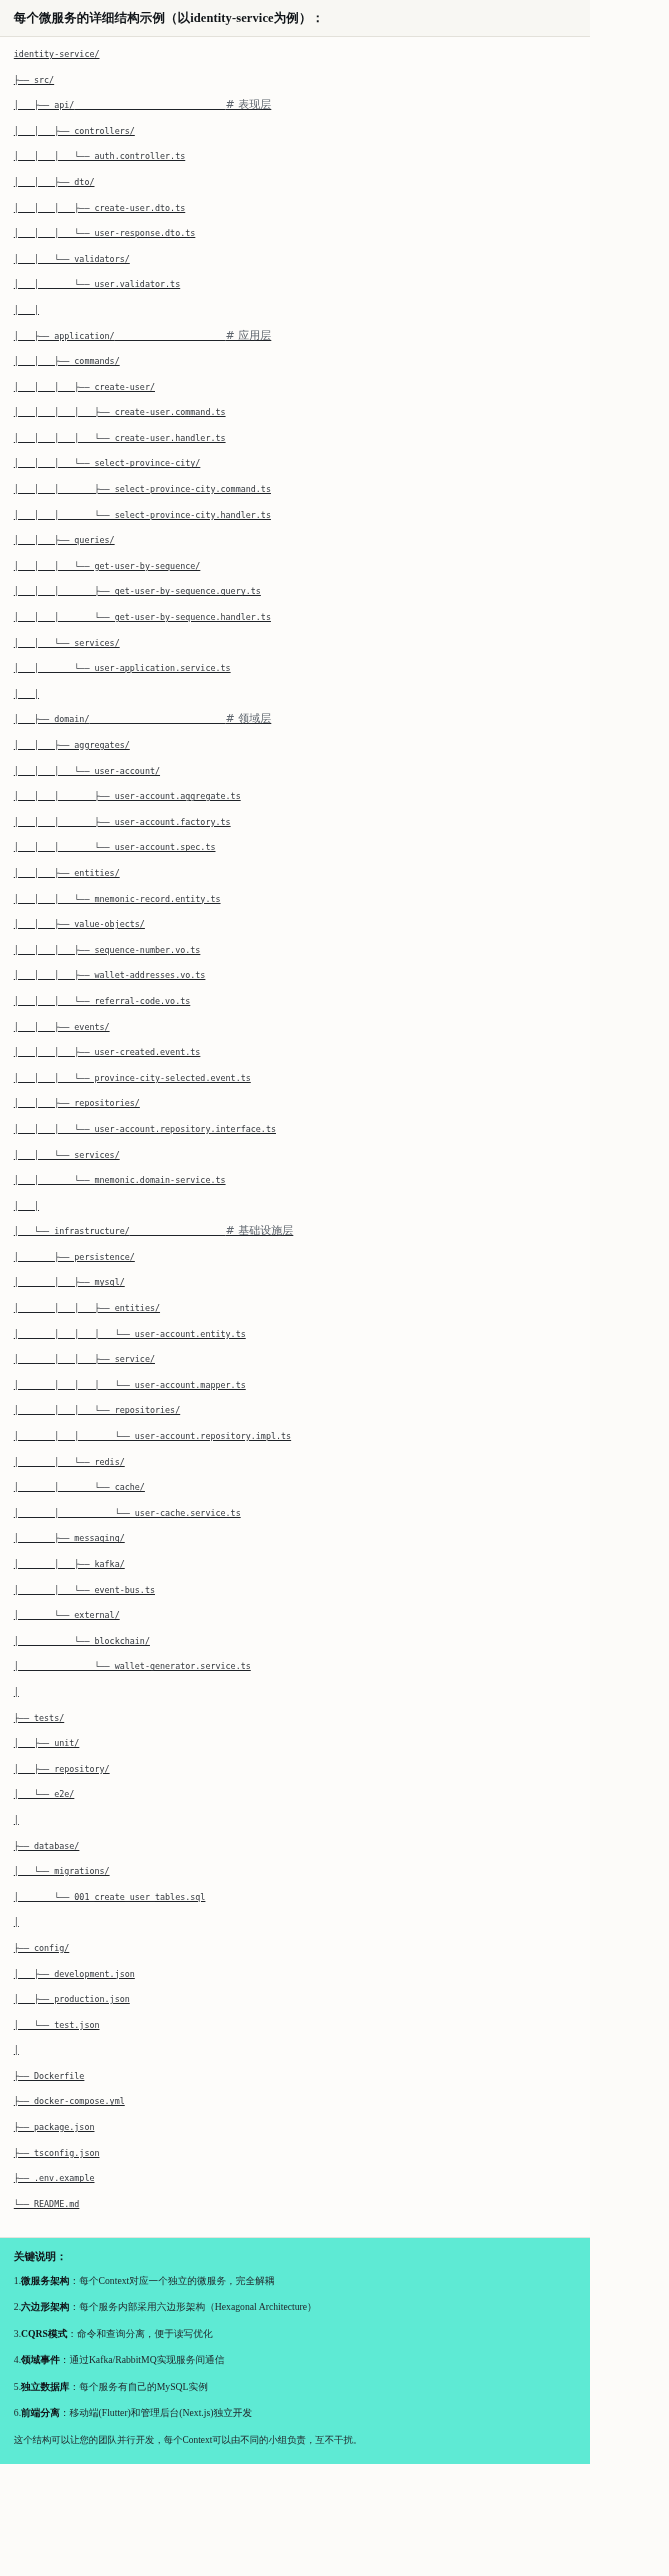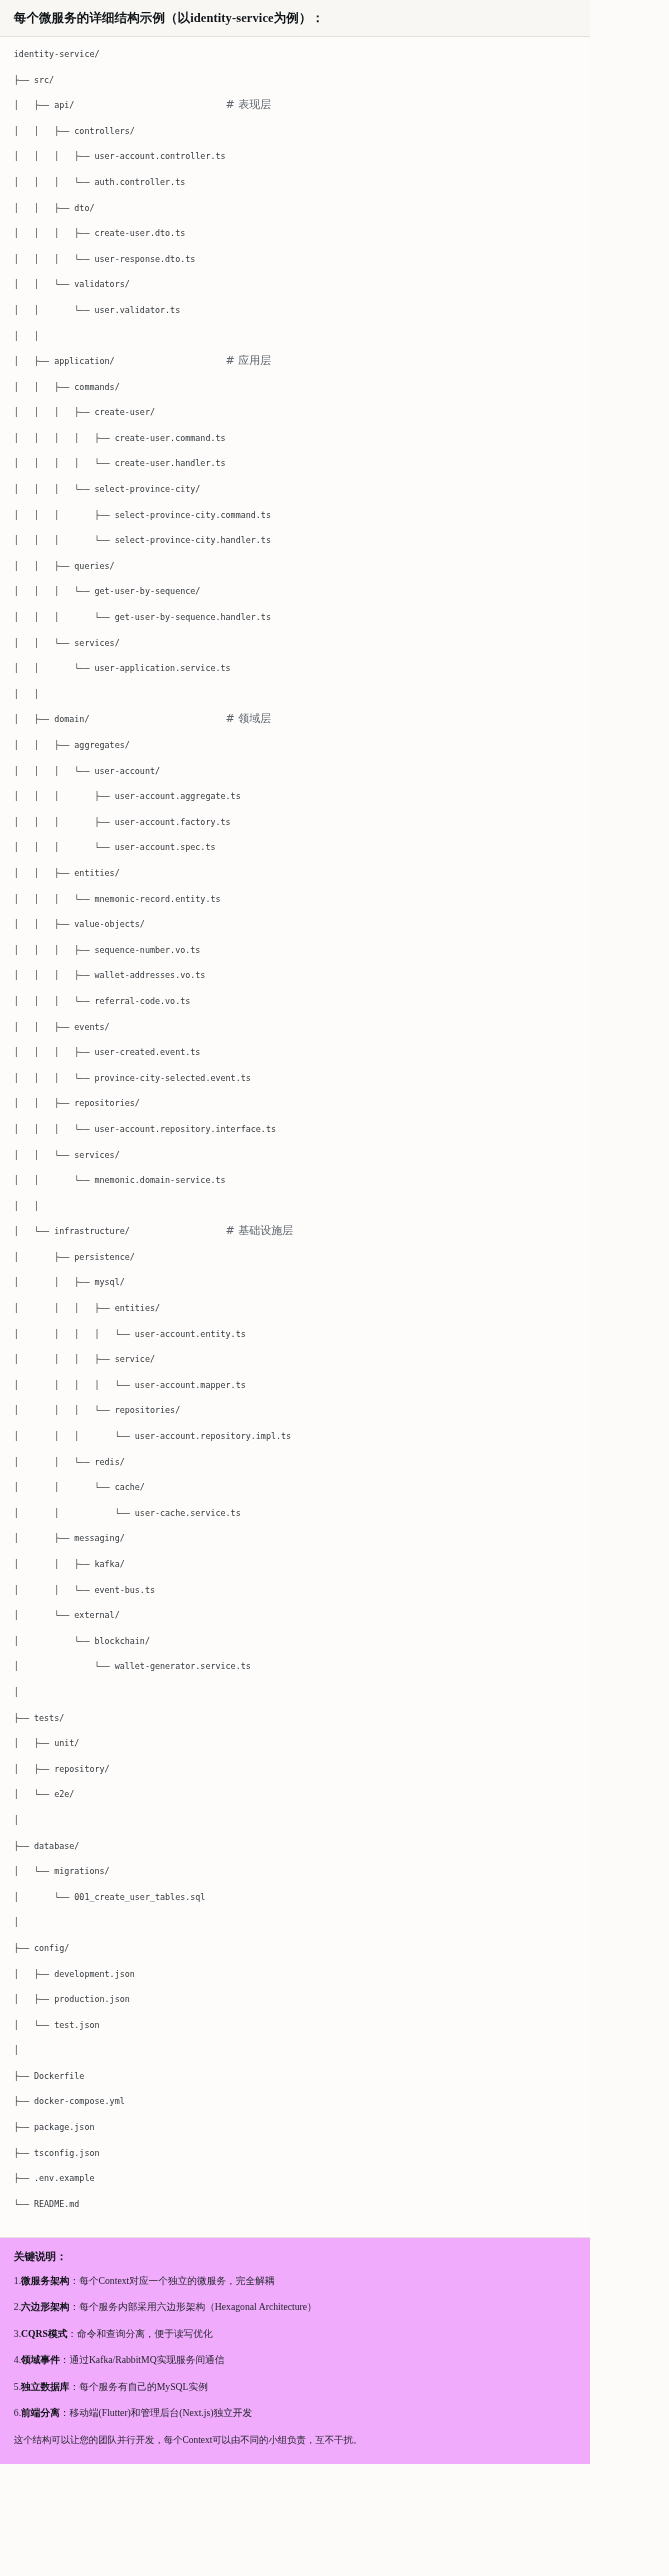--- a/index.html
+++ b/index.html
@@ -29,20 +29,21 @@
     margin:0;
     letter-spacing:0.1px;
   }
 
   
   .tree-block{
     background:#fdfcfa;
     padding:11.3px 13.8px 13.8px 13.8px;
     box-sizing:border-box;
     border-bottom:0.6px solid #e6e4dd;
+    text-decoration:underline;
   }
   .tree{
     font-family:"DejaVu Sans Mono","Liberation Mono",monospace;
     font-size:8.4px;
     line-height:12.8px;
     color:#32373d;
     white-space:pre;
     margin:0;
     letter-spacing:0px;
   }
@@ -55,21 +56,21 @@
   .tree-comment{
     color:#5d646c;
     font-family:"DejaVu Sans","Liberation Sans",sans-serif;
     font-size:11px;
   }
 
   
   .notes{
     padding:11.3px 13.8px 16.3px 13.8px;
     box-sizing:border-box;
-    background:#f0abfc;
+    background:#5eead4;
   }
   .notes-title{
     font-weight:bold;
     font-size:10.6px;
     margin:0 0 10px 0;
     color:#101418;
     font-family:"Liberation Serif","DejaVu Serif",serif;
   }
   .note-item{
     font-size:9.7px;
@@ -94,38 +95,38 @@
 
   <div class="doc-header">
     <h1 class="doc-title">每个微服务的详细结构示例（以identity-service为例）：</h1>
   </div>
 
   <div class="tree-block">
     <pre class="tree" id="tree-container"><span class="tree-row"><span class="tree-path">identity-service/</span></span>
 <span class="tree-row"><span class="tree-path">├── src/</span></span>
 <span class="tree-row"><span class="tree-path">│   ├── api/</span>                              <span class="tree-comment"># 表现层</span></span>
 <span class="tree-row"><span class="tree-path">│   │   ├── controllers/</span></span>
-<span class="tree-row"><span class="tree-path">│   │   │   ├── user-account.controller.ts</span></span>
 <span class="tree-row"><span class="tree-path">│   │   │   └── auth.controller.ts</span></span>
 <span class="tree-row"><span class="tree-path">│   │   ├── dto/</span></span>
 <span class="tree-row"><span class="tree-path">│   │   │   ├── create-user.dto.ts</span></span>
 <span class="tree-row"><span class="tree-path">│   │   │   └── user-response.dto.ts</span></span>
 <span class="tree-row"><span class="tree-path">│   │   └── validators/</span></span>
 <span class="tree-row"><span class="tree-path">│   │       └── user.validator.ts</span></span>
 <span class="tree-row"><span class="tree-path">│   │</span></span>
 <span class="tree-row"><span class="tree-path">│   ├── application/</span>                      <span class="tree-comment"># 应用层</span></span>
 <span class="tree-row"><span class="tree-path">│   │   ├── commands/</span></span>
 <span class="tree-row"><span class="tree-path">│   │   │   ├── create-user/</span></span>
 <span class="tree-row"><span class="tree-path">│   │   │   │   ├── create-user.command.ts</span></span>
 <span class="tree-row"><span class="tree-path">│   │   │   │   └── create-user.handler.ts</span></span>
 <span class="tree-row"><span class="tree-path">│   │   │   └── select-province-city/</span></span>
 <span class="tree-row"><span class="tree-path">│   │   │       ├── select-province-city.command.ts</span></span>
 <span class="tree-row"><span class="tree-path">│   │   │       └── select-province-city.handler.ts</span></span>
 <span class="tree-row"><span class="tree-path">│   │   ├── queries/</span></span>
 <span class="tree-row"><span class="tree-path">│   │   │   └── get-user-by-sequence/</span></span>
+<span class="tree-row"><span class="tree-path">│   │   │       ├── get-user-by-sequence.query.ts</span></span>
 <span class="tree-row"><span class="tree-path">│   │   │       └── get-user-by-sequence.handler.ts</span></span>
 <span class="tree-row"><span class="tree-path">│   │   └── services/</span></span>
 <span class="tree-row"><span class="tree-path">│   │       └── user-application.service.ts</span></span>
 <span class="tree-row"><span class="tree-path">│   │</span></span>
 <span class="tree-row"><span class="tree-path">│   ├── domain/</span>                           <span class="tree-comment"># 领域层</span></span>
 <span class="tree-row"><span class="tree-path">│   │   ├── aggregates/</span></span>
 <span class="tree-row"><span class="tree-path">│   │   │   └── user-account/</span></span>
 <span class="tree-row"><span class="tree-path">│   │   │       ├── user-account.aggregate.ts</span></span>
 <span class="tree-row"><span class="tree-path">│   │   │       ├── user-account.factory.ts</span></span>
 <span class="tree-row"><span class="tree-path">│   │   │       └── user-account.spec.ts</span></span>

